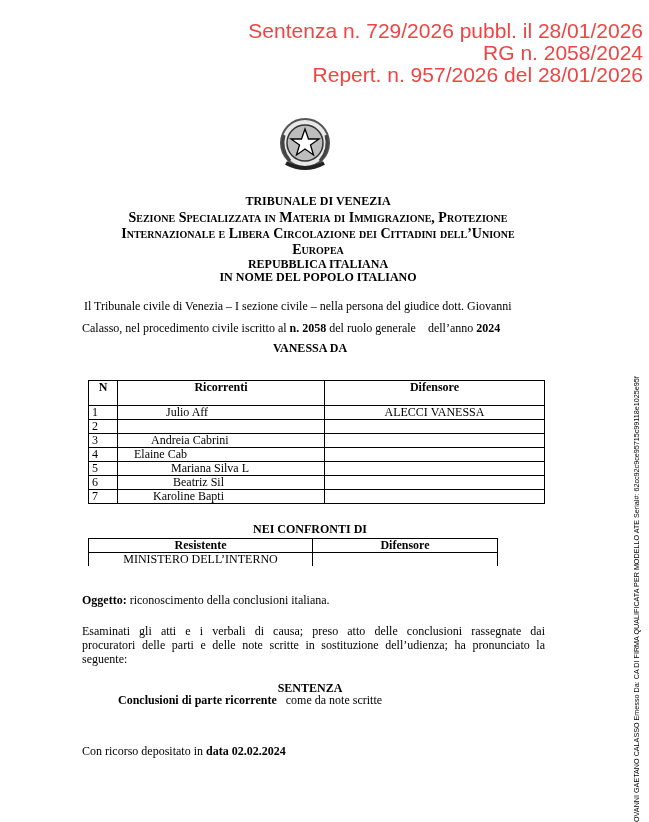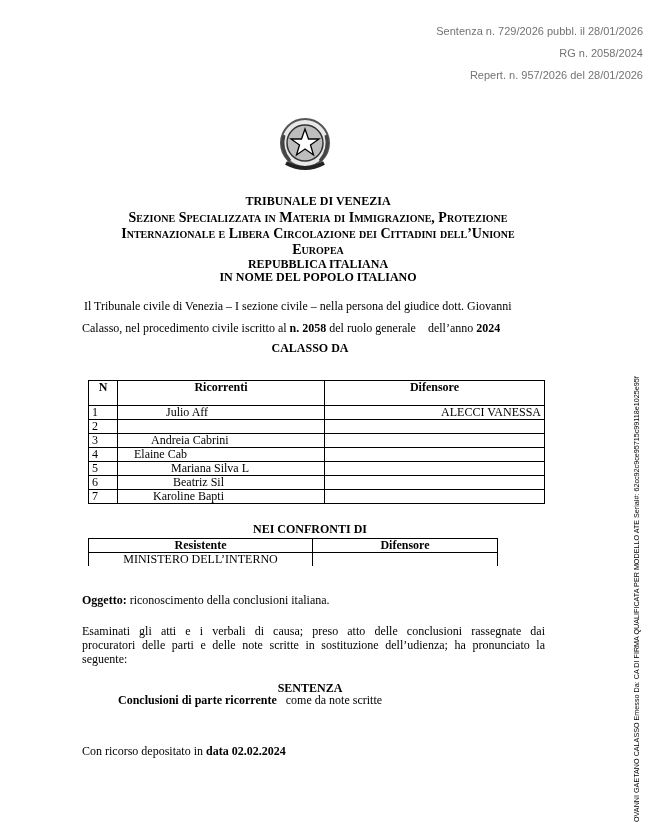--- a/index.html
+++ b/index.html
@@ -3,21 +3,21 @@
 <meta charset="utf-8">
 <style>
   html, body { margin: 0; padding: 0; }
   body {
     width: 649px; height: 822px; background: #ffffff; position: relative; overflow: hidden;
     font-family: "Liberation Serif", "DejaVu Serif", serif; color: #000;
   }
   .stamp {
     position: absolute; right: 6px; top: 20px; text-align: right;
     font-family: "Liberation Sans", "DejaVu Sans", sans-serif;
-    color: #737373; font-size: 11px; line-height: 22px;
+    color: #ef4444; font-size: 21px; line-height: 22px;
   }
   .emblem { position: absolute; left: 276px; top: 115px; width: 58px; height: 62px; }
   .hdr { position: absolute; left: 0; width: 620px; text-align: center; font-weight: bold; font-size: 12px; line-height: 15px; margin-left: 8px; }
   .smallcaps { font-variant: small-caps; font-size: 14px; }
   .p { position: absolute; font-size: 12px; line-height: 16px; }
   .center-b { position: absolute; left: 0; width: 620px; text-align: center; font-weight: bold; font-size: 12px; }
   table { border-collapse: collapse; position: absolute; font-size: 12px; }
   td, th { border: 1px solid #000; padding: 0 3px; height: 13px; line-height: 13px; font-weight: normal; }
   th { font-weight: bold; text-align: center; vertical-align: top; }
   .vert {
@@ -46,35 +46,35 @@
 <div class="hdr smallcaps" style="top:210px;">Sezione Specializzata in Materia di Immigrazione, Protezione</div>
 <div class="hdr smallcaps" style="top:226px;">Internazionale e Libera Circolazione dei Cittadini dell’Unione</div>
 <div class="hdr smallcaps" style="top:242px;">Europea</div>
 <div class="hdr" style="top:257px;">REPUBBLICA ITALIANA</div>
 <div class="hdr" style="top:270px;">IN NOME DEL POPOLO ITALIANO</div>
 
 <div class="p" style="left:84px; top:298px;">Il Tribunale civile di Venezia – I sezione civile – nella persona del giudice  dott.  Giovanni</div>
 <div class="p" style="left:82px; top:320px;">
   <span>Calasso, nel procedimento civile iscritto al </span><b>n. 2058</b><span style="white-space:pre"> del ruolo generale    dell’anno </span><b>2024</b>
 </div>
-<div class="center-b" style="top:341px;">CALASSO DA</div>
+<div class="center-b" style="top:341px;">VANESSA DA</div>
 
 <table style="left:88px; top:380px; width:457px;">
   <thead>
     <tr>
       <th style="width:22px; height:24px;">N</th>
       <th style="width:200px;">Ricorrenti</th>
       <th>Difensore</th>
     </tr>
   </thead>
   <tbody>
     <tr>
       <td>1</td>
       <td style="padding-left:48px">Julio Aff</td>
-      <td style="text-align:right">ALECCI VANESSA</td>
+      <td style="text-align:center">ALECCI VANESSA</td>
     </tr>
     <tr>
       <td>2</td>
       <td></td>
       <td></td>
     </tr>
     <tr>
       <td>3</td>
       <td style="padding-left:33px">Andreia Cabrini</td>
       <td></td>

